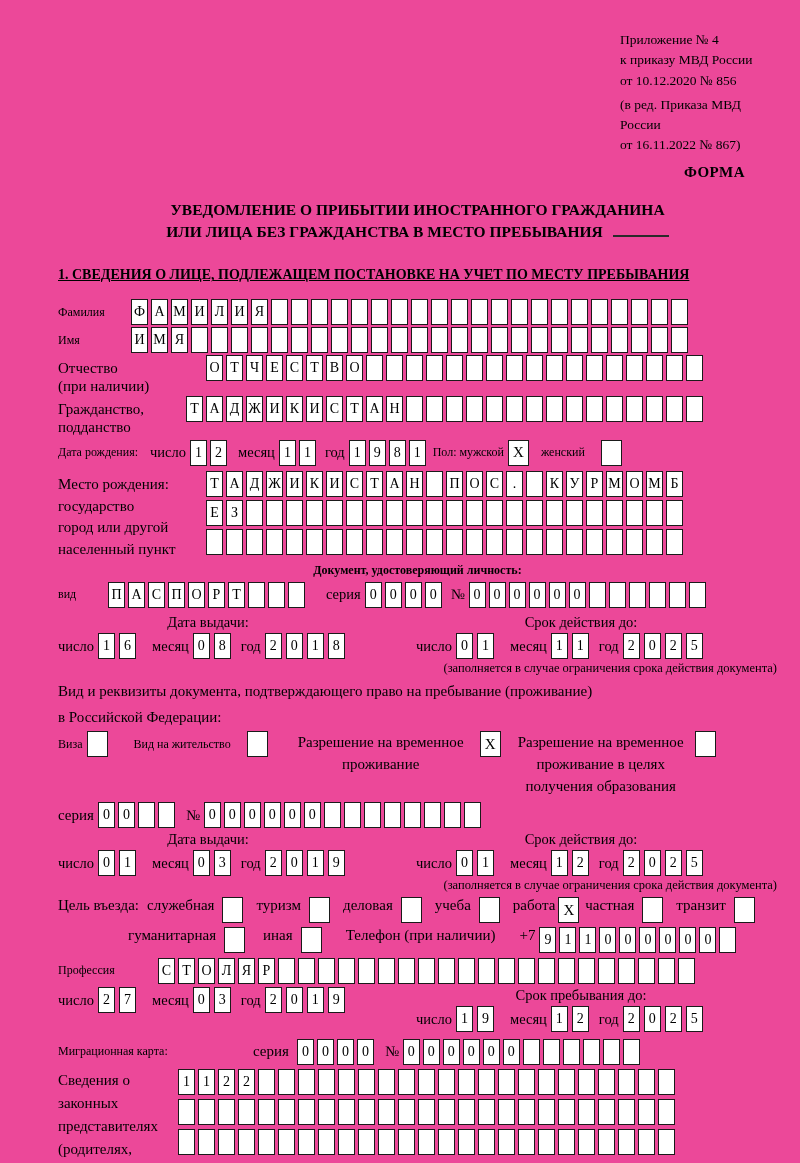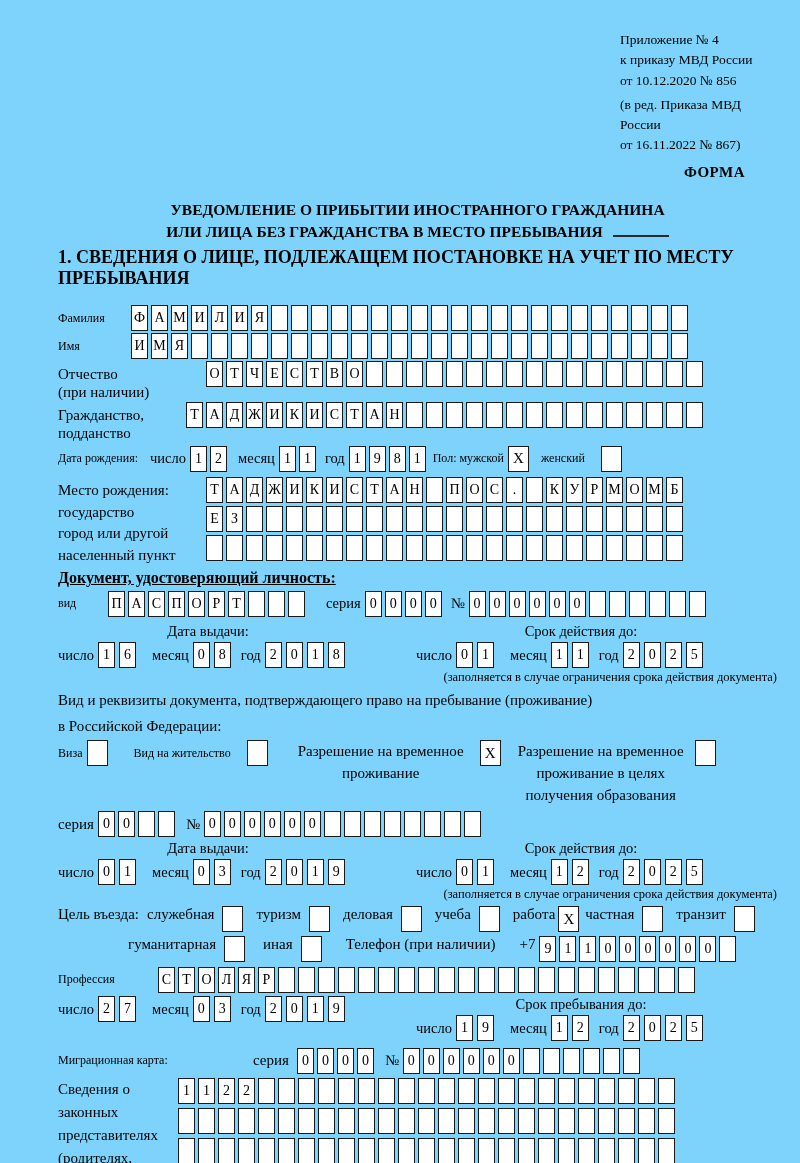--- a/index.html
+++ b/index.html
@@ -1,34 +1,34 @@
 <!DOCTYPE html>
 <html><head>
 <meta charset="utf-8">
 <style>
   html,body { margin:0; padding:0; background:#e8e8e8; }
   .page {
     position:relative;
     width:800px; height:1163px;
     margin:0 auto;
-    background:#7dd3fc;
+    background:#ec4899;
     color:#000;
     font-family:"Liberation Serif","DejaVu Serif",serif;
     box-sizing:border-box;
     padding:30px 23px 0 58px;
     overflow:hidden;
   }
   
   .appendix { margin-left:562px; font-size:13.5px; line-height:1.5; }
   .appendix .amend { margin-top:4px; }
   .forma { text-align:right; font-weight:bold; font-size:15px; letter-spacing:.5px; margin-top:8px; padding-right:32px; }
   
   .title { text-align:center; font-weight:bold; font-size:15.5px; line-height:1.45; margin-top:18px; }
   .title-underline { display:inline-block; width:56px; border-bottom:2px solid #2a2a2a; margin-left:10px; height:12px; }
-  .sec1 { font-weight:bold; font-size:18px; margin-top:4px; margin-bottom:16px; }
+  .sec1 { font-weight:bold; font-size:14px; margin-top:24px; margin-bottom:16px;text-decoration:underline; }
   
   .frow { display:flex; align-items:flex-start; margin-bottom:1px; }
   .lbl { font-size:12px; line-height:27px; flex:none; }
   .lbl2 { font-size:15px; line-height:18px; flex:none; padding-top:4px; }
   .w73 { width:73px; }
   .w148 { width:148px; }
   .w128 { width:128px; }
   .w100 { width:100px; }
   .cells { display:flex; flex:none; }
   .cell {
@@ -63,21 +63,21 @@
   .permit-multi { text-align:center; font-size:15px; line-height:22px; flex:none; }
   
   .prow { display:flex; align-items:flex-start; margin-bottom:4px; font-size:15px; }
   .prow .pl { margin-right:8px; }
   .prow .chk { margin-right:13px; }
   .indent70 { margin-left:70px; }
   
   .rep { display:flex; align-items:flex-start; margin-top:4px; }
   .rep-lbl { width:120px; flex:none; font-size:15px; line-height:23px; }
   .rep-rows .cells { margin-bottom:4px; }
-  .docheading { text-align:left; font-weight:bold; font-size:16px; margin:3px 0 3px;text-decoration:underline; }
+  .docheading { text-align:center; font-weight:bold; font-size:12px; margin:3px 0 3px; }
 </style>
 </head>
 <body>
 
 <div class="page">
 
   <div class="appendix">
     <div>Приложение № 4</div>
     <div>к приказу МВД России</div>
     <div>от 10.12.2020 № 856</div>

